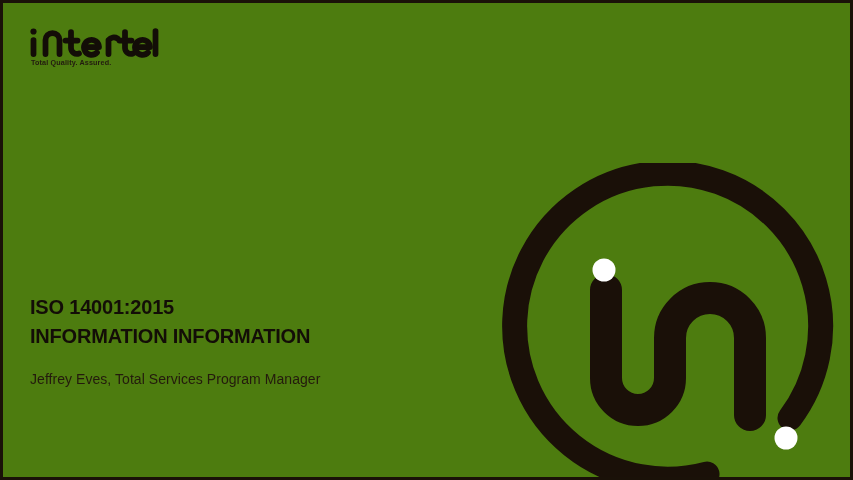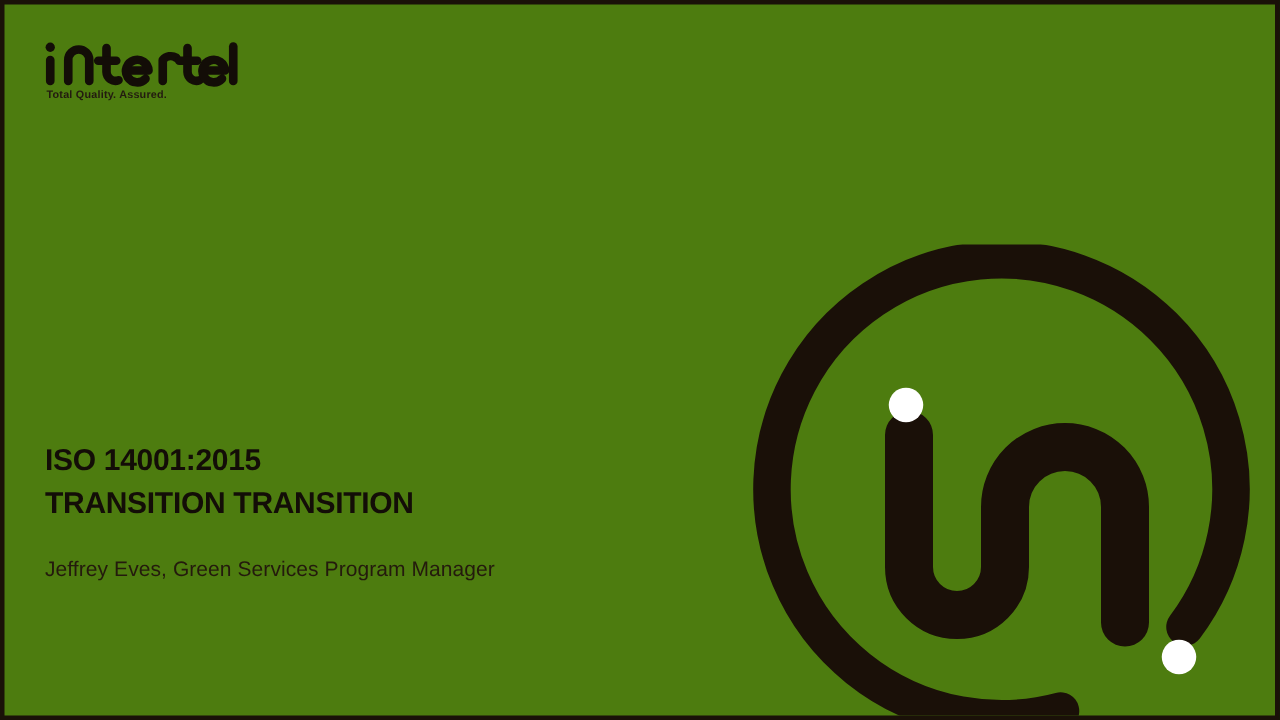--- a/index.html
+++ b/index.html
@@ -156,18 +156,18 @@
           </g>
 
           <circle cx="9" cy="7" r="6.2" fill="#130d07"></circle>
         </svg>
       </div>
       <div id="brand-tagline">Total Quality. Assured.</div>
     </div>
 
     <div id="title-block">
       <div class="title-line">ISO 14001:2015</div>
-      <div class="title-line">TRANSITION TRANSITION</div>
-      <div id="presenter-line">Jeffrey Eves, Green Services Program Manager</div>
+      <div class="title-line">INFORMATION INFORMATION</div>
+      <div id="presenter-line">Jeffrey Eves, Total Services Program Manager</div>
     </div>
 
   </div>
 </div>
 
 </body></html>

